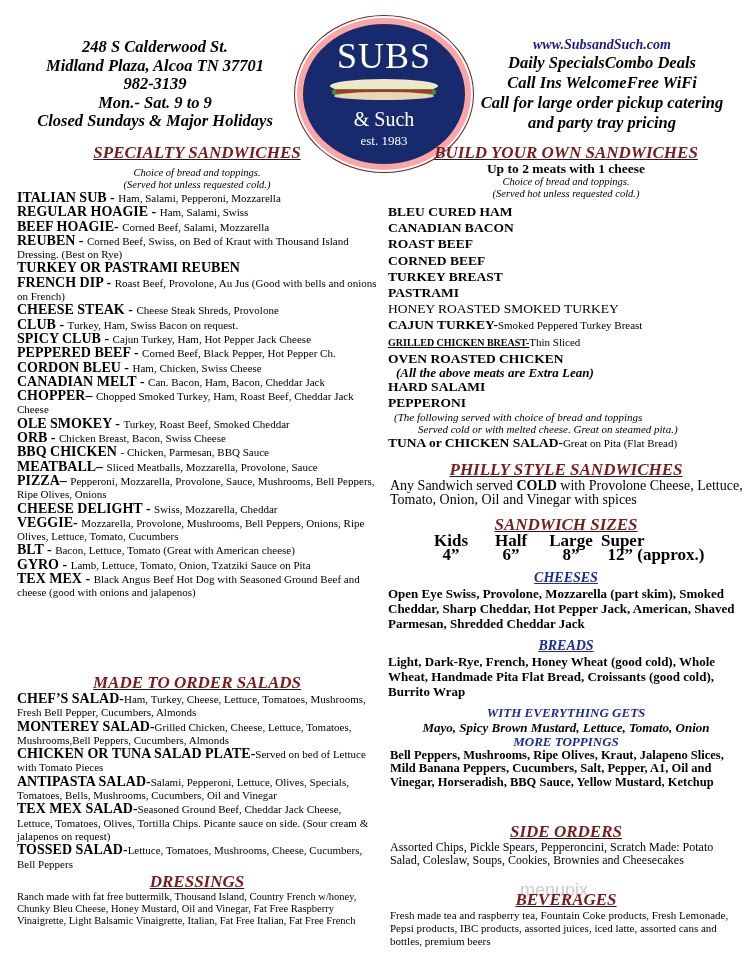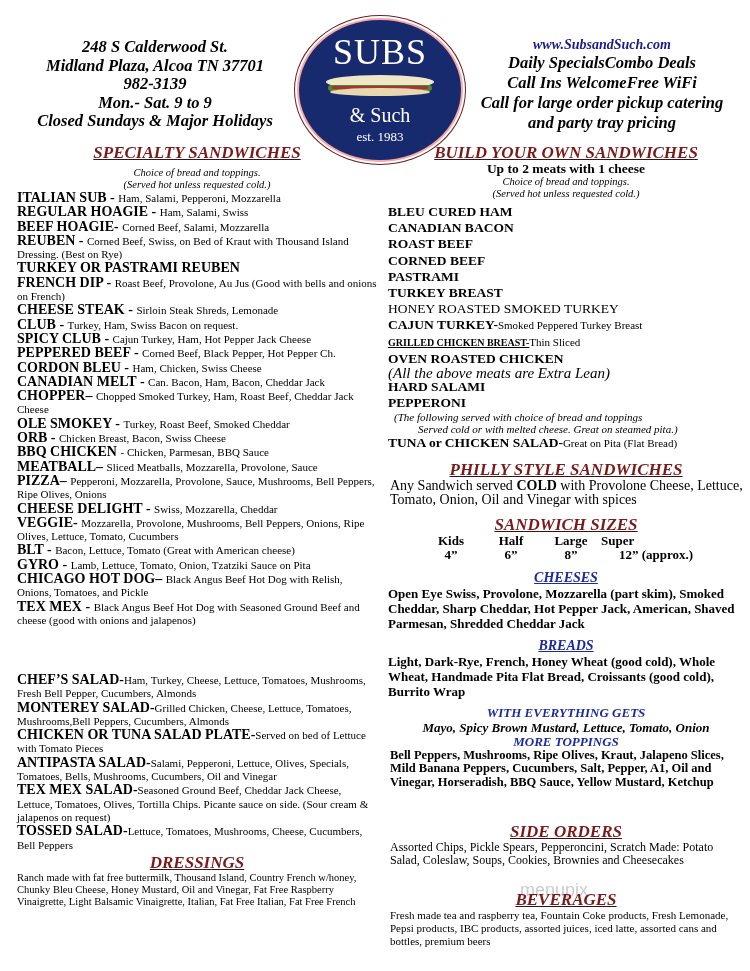--- a/index.html
+++ b/index.html
@@ -2,39 +2,39 @@
 <html><head>
 <meta charset="utf-8">
 <style>
   html,body{margin:0;padding:0;background:#fff;}
   body{width:750px;height:971px;position:relative;overflow:hidden;font-family:"Liberation Serif",serif;color:#000;}
   .abs{position:absolute;}
   .hdr-left{left:12px;top:38px;width:286px;text-align:center;font-style:italic;font-weight:bold;font-size:16.5px;line-height:18.5px;}
   .hdr-right{left:462px;top:37px;width:280px;text-align:center;font-style:italic;font-weight:bold;font-size:16.5px;line-height:20px;}
   .hdr-right .url{color:#1a1a8c;font-size:14px;line-height:16px;}
   .hdr-right .row{display:flex;justify-content:center;}
-  .logo{left:297px;top:18px;width:162px;height:140px;border-radius:50%;background:#182a6e;border:2px solid #fca5a5;box-shadow:0 0 0 2px #fff,0 0 0 3px #6a2020;text-align:center;color:#fff;overflow:hidden;}
+  .logo{left:297px;top:18px;width:162px;height:140px;border-radius:50%;background:#182a6e;border:6px solid #fca5a5;box-shadow:0 0 0 2px #fff,0 0 0 3px #6a2020;text-align:center;color:#fff;overflow:hidden;}
   .logo .subs{font-size:36px;line-height:36px;margin-top:14px;letter-spacing:1px;}
   .logo .sub{margin:4px auto 0;width:112px;height:24px;position:relative;}
   .logo .such{font-size:20px;line-height:22px;margin-top:6px;}
   .logo .est{font-size:13px;line-height:14px;margin-top:4px;}
   .sec-title{font-style:italic;font-weight:bold;color:#7a1a1a;text-decoration:underline;text-decoration-color:#3a1010;font-size:17px;line-height:19px;text-align:center;}
   .blue-title{font-style:italic;font-weight:bold;color:#1c2aa0;text-decoration:underline;font-size:14px;line-height:16px;text-align:center;}
   .blue-title.nou{text-decoration:none;}
   .note{font-style:italic;font-size:10.5px;line-height:12px;text-align:center;}
   .item{font-size:11px;line-height:13.3px;}
   .item b{font-size:14px;font-weight:bold;}
   .col-left{left:17px;width:360px;}
   .col-right{left:388px;width:356px;}
   .meat{font-weight:bold;font-size:13.5px;line-height:16.2px;}
   .meat span{font-weight:normal;font-size:11px;}
   .bodybold{font-weight:bold;font-size:13px;line-height:15px;}
   .plain{font-size:12px;line-height:13px;}
   .small{font-size:10.5px;line-height:12.3px;}
-  .sizes{display:grid;grid-template-columns:60px 60px 60px 110px;justify-content:center;font-weight:bold;font-size:13px;line-height:14px;text-align:center;}
+  .sizes{display:grid;grid-template-columns:60px 60px 60px 110px;justify-content:center;font-weight:bold;font-size:17px;line-height:14px;text-align:center;}
   .watermark{color:#ccc;font-size:18px;font-family:"Liberation Sans",sans-serif;}
 </style>
 </head>
 <body>
 
 <div class="abs hdr-left">
   <div>248 S Calderwood St.</div>
   <div>Midland Plaza,  Alcoa TN 37701</div>
   <div>982-3139</div>
   <div>Mon.- Sat.  9 to 9</div>
@@ -73,42 +73,42 @@
   <div class="sec-title">SPECIALTY  SANDWICHES</div>
   <div class="note" style="margin-top:5px;">Choice of bread and toppings.</div>
   <div class="note">(Served hot unless requested cold.)</div>
   <div id="spec-list">
       <div class="item"><b>ITALIAN SUB - </b><span>Ham, Salami, Pepperoni, Mozzarella</span></div>
       <div class="item"><b>REGULAR HOAGIE - </b><span>Ham, Salami, Swiss</span></div>
       <div class="item"><b>BEEF HOAGIE- </b><span>Corned Beef, Salami, Mozzarella</span></div>
       <div class="item"><b>REUBEN - </b><span>Corned Beef, Swiss, on Bed of Kraut with Thousand Island Dressing.  (Best on Rye)</span></div>
       <div class="item"><b>TURKEY OR PASTRAMI REUBEN</b><span></span></div>
       <div class="item"><b>FRENCH DIP - </b><span>Roast Beef, Provolone, Au Jus (Good with bells and onions on French)</span></div>
-      <div class="item"><b>CHEESE STEAK - </b><span>Sirloin Steak Shreds, Lemonade</span></div>
+      <div class="item"><b>CHEESE STEAK - </b><span>Cheese Steak Shreds, Provolone</span></div>
       <div class="item"><b>CLUB - </b><span>Turkey, Ham, Swiss  Bacon on request.</span></div>
       <div class="item"><b>SPICY CLUB - </b><span>Cajun Turkey, Ham, Hot Pepper Jack Cheese</span></div>
       <div class="item"><b>PEPPERED BEEF - </b><span>Corned Beef, Black Pepper, Hot Pepper Ch.</span></div>
       <div class="item"><b>CORDON BLEU - </b><span>Ham, Chicken, Swiss Cheese</span></div>
       <div class="item"><b>CANADIAN MELT - </b><span>Can. Bacon, Ham, Bacon,  Cheddar Jack</span></div>
       <div class="item"><b>CHOPPER– </b><span>Chopped Smoked Turkey, Ham, Roast Beef, Cheddar Jack Cheese</span></div>
       <div class="item"><b>OLE SMOKEY - </b><span>Turkey, Roast Beef, Smoked Cheddar</span></div>
       <div class="item"><b>ORB - </b><span>Chicken Breast, Bacon, Swiss Cheese</span></div>
       <div class="item"><b>BBQ CHICKEN </b><span>- Chicken, Parmesan, BBQ Sauce</span></div>
       <div class="item"><b>MEATBALL– </b><span>Sliced Meatballs, Mozzarella, Provolone, Sauce</span></div>
       <div class="item"><b>PIZZA– </b><span>Pepperoni, Mozzarella, Provolone, Sauce, Mushrooms, Bell Peppers, Ripe Olives, Onions</span></div>
       <div class="item"><b>CHEESE DELIGHT - </b><span>Swiss, Mozzarella, Cheddar</span></div>
       <div class="item"><b>VEGGIE- </b><span>Mozzarella,  Provolone, Mushrooms, Bell Peppers, Onions, Ripe Olives, Lettuce, Tomato, Cucumbers</span></div>
       <div class="item"><b>BLT - </b><span>Bacon, Lettuce, Tomato  (Great with American cheese)</span></div>
       <div class="item"><b>GYRO - </b><span>Lamb, Lettuce, Tomato, Onion, Tzatziki Sauce on Pita</span></div>
-      <div class="item"><b>CHICAGO HOT DOG– </b><span>Black Angus Beef Hot Dog with Relish, Onions, Tomatoes, and Pickle</span></div>
       <div class="item"><b>TEX MEX - </b><span>Black Angus Beef Hot Dog with Seasoned Ground Beef and cheese (good with onions and jalapenos)</span></div>
     </div>
 </div>
 
 <div class="abs col-left" style="top:673px;">
+  <div class="sec-title">MADE TO ORDER SALADS</div>
   <div id="salad-list">
       <div class="item"><b>CHEF’S SALAD-</b><span>Ham, Turkey, Cheese, Lettuce, Tomatoes, Mushrooms, Fresh Bell Pepper, Cucumbers, Almonds</span></div>
       <div class="item"><b>MONTEREY SALAD-</b><span>Grilled Chicken, Cheese, Lettuce, Tomatoes, Mushrooms,Bell Peppers, Cucumbers, Almonds</span></div>
       <div class="item"><b>CHICKEN OR TUNA SALAD PLATE-</b><span>Served on bed of Lettuce with Tomato Pieces</span></div>
       <div class="item"><b>ANTIPASTA SALAD-</b><span>Salami, Pepperoni, Lettuce, Olives, Specials, Tomatoes, Bells, Mushrooms, Cucumbers, Oil and Vinegar</span></div>
       <div class="item"><b>TEX MEX SALAD-</b><span>Seasoned Ground Beef, Cheddar Jack Cheese, Lettuce, Tomatoes, Olives, Tortilla Chips.  Picante sauce on side. (Sour cream &amp; jalapenos on request)</span></div>
       <div class="item"><b>TOSSED SALAD-</b><span>Lettuce, Tomatoes, Mushrooms, Cheese, Cucumbers, Bell Peppers</span></div>
     </div>
   <div class="sec-title" style="margin-top:1px;">DRESSINGS</div>
   <div class="small">Ranch made with fat free buttermilk, Thousand Island, Country French w/honey, Chunky Bleu Cheese, Honey Mustard, Oil and Vinegar, Fat Free Raspberry Vinaigrette, Light Balsamic Vinaigrette, Italian, Fat Free Italian, Fat Free French</div>
@@ -117,28 +117,28 @@
 <div class="abs col-right" style="top:143px;">
   <div class="sec-title">BUILD YOUR OWN SANDWICHES</div>
   <div style="text-align:center;font-weight:bold;font-size:13.5px;line-height:14px;">Up to 2 meats with 1 cheese</div>
   <div class="note">Choice of bread and toppings.</div>
   <div class="note">(Served hot unless requested cold.)</div>
   <div id="meat-list" style="margin-top:4px;">
       <div class="meat"><span style="font-weight: bold; font-size: 13.5px;">BLEU CURED HAM</span><span></span></div>
       <div class="meat"><span style="font-weight: bold; font-size: 13.5px;">CANADIAN BACON</span><span></span></div>
       <div class="meat"><span style="font-weight: bold; font-size: 13.5px;">ROAST BEEF</span><span></span></div>
       <div class="meat"><span style="font-weight: bold; font-size: 13.5px;">CORNED BEEF</span><span></span></div>
+      <div class="meat"><span style="font-weight: bold; font-size: 13.5px;">TURKEY BREAST</span><span></span></div>
       <div class="meat"><span style="font-weight: bold; font-size: 13.5px;">PASTRAMI</span><span></span></div>
-      <div class="meat"><span style="font-weight: bold; font-size: 13.5px;">TURKEY BREAST</span><span></span></div>
       <div class="meat"><span style="font-weight: normal; font-size: 13.5px;">HONEY ROASTED SMOKED TURKEY</span><span></span></div>
       <div class="meat"><span style="font-weight: bold; font-size: 13.5px;">CAJUN TURKEY-</span><span>Smoked Peppered Turkey Breast</span></div>
       <div class="meat"><span style="font-weight: bold; font-size: 10px; text-decoration: underline;">GRILLED CHICKEN BREAST-</span><span>Thin Sliced</span></div>
       <div class="meat"><span style="font-weight: bold; font-size: 13.5px;">OVEN ROASTED CHICKEN</span><span></span></div>
     </div>
-  <div class="note" style="text-align:left;font-size:15px;">(All the above meats are Extra Lean)</div>
+  <div class="note" style="text-align:left;margin-left:8px;font-size:13px;font-weight:bold;">(All the above meats are Extra Lean)</div>
   <div id="meat-list2">
       <div class="meat"><span style="font-weight: bold; font-size: 13.5px;">HARD SALAMI</span><span></span></div>
       <div class="meat"><span style="font-weight: bold; font-size: 13.5px;">PEPPERONI</span><span></span></div>
     </div>
   <div class="note" style="text-align:left;margin-left:6px;font-size:11px;">(The following served with choice of bread and toppings</div>
   <div class="note" style="text-align:left;margin-left:30px;font-size:11px;">Served cold or with melted cheese.  Great on steamed pita.)</div>
   <div class="meat"><span style="font-weight:bold;font-size:13.5px;">TUNA or CHICKEN SALAD-</span><span>Great on Pita (Flat Bread)</span></div>
 </div>
 
 <div class="abs col-right" style="top:460px;">

